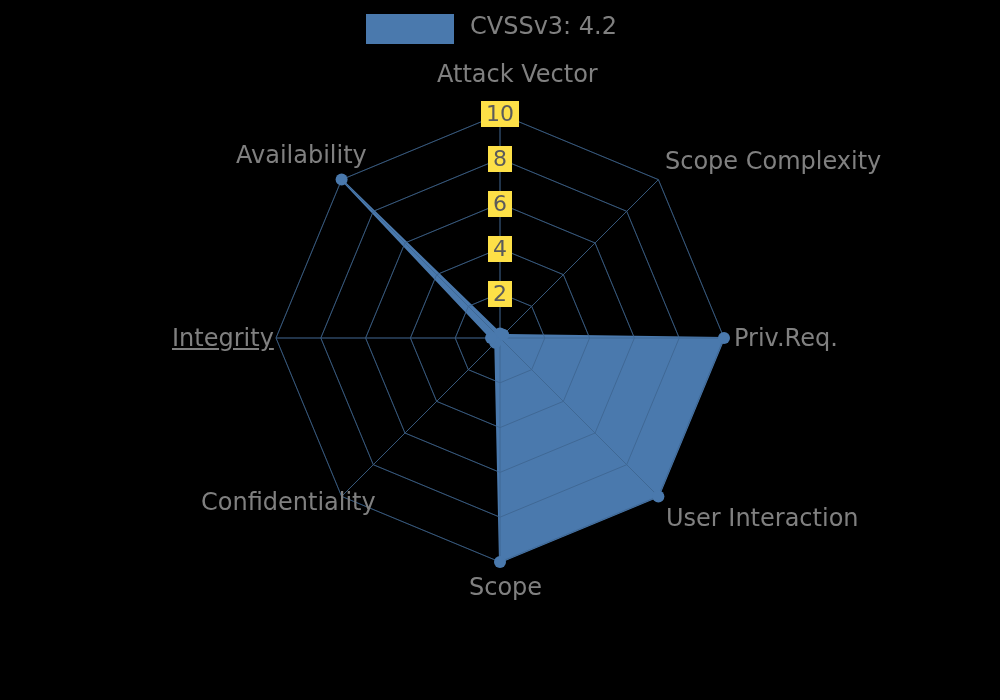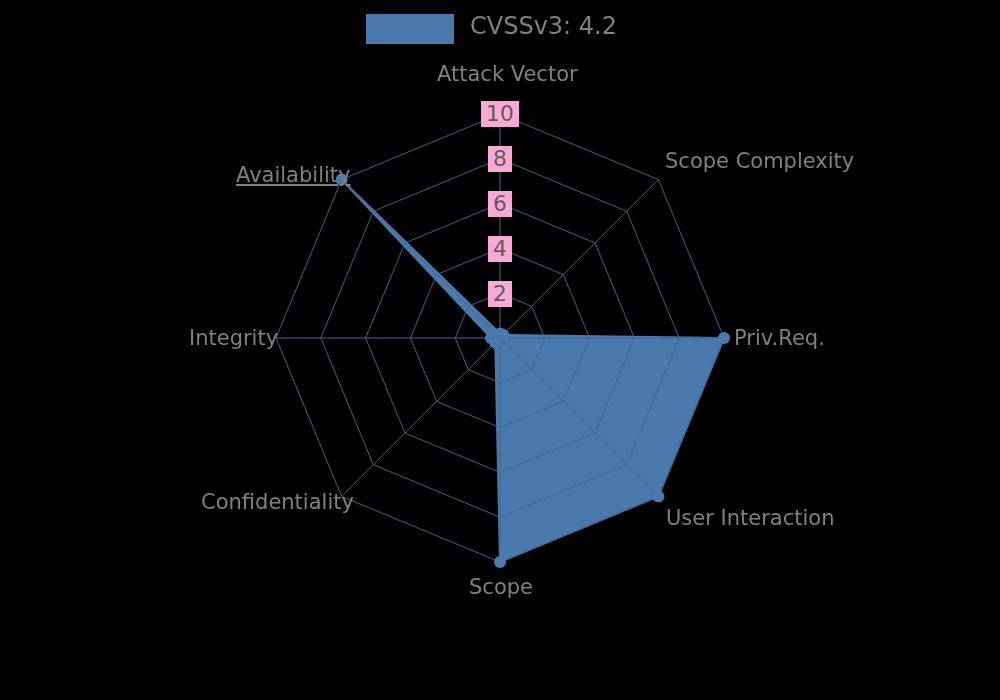--- a/index.html
+++ b/index.html
@@ -43,31 +43,31 @@
   
   #radar {
     position: absolute;
     left: 0;
     top: 0;
   }
   
   .axis-label {
     position: absolute;
     color: #808080;
-    font-size: 21px;
+    font-size: 24px;
     line-height: 21px;
     white-space: nowrap;
   }
   
   .tick-label {
     position: absolute;
     color: #5b5b5b;
     font-size: 22px;
     line-height: 22px;
-    background: #f9a8d4;
+    background: #fde047;
     padding: 2px 5px;
     transform: translate(-50%, -50%);
     white-space: nowrap;
   }
 </style>
 </head>
 <body>
 
 <div id="stage">
 
@@ -125,22 +125,22 @@
       </g>
     </svg>
 
   <div id="axis-labels">
       <div class="axis-label" style="left: 437px; top: 64px;">Attack Vector</div>
       <div class="axis-label" style="left: 665px; top: 151px;">Scope Complexity</div>
       <div class="axis-label" style="left: 734px; top: 328px; text-align: center;">Priv.Req.</div>
       <div class="axis-label" style="left: 666px; top: 508px;">User Interaction</div>
       <div class="axis-label" style="left: 469px; top: 577px;">Scope</div>
       <div class="axis-label" style="left: 201px; top: 492px;">Confidentiality</div>
-      <div class="axis-label" style="left: 189px; top: 328px;">Integrity</div>
-      <div class="axis-label" style="left: 236px; top: 165px; text-decoration: underline;">Availability</div>
+      <div class="axis-label" style="left: 172px; top: 328px; text-decoration: underline;">Integrity</div>
+      <div class="axis-label" style="left: 236px; top: 145px;">Availability</div>
     </div>
   <div id="tick-labels">
       <div class="tick-label" style="left: 500px; top: 114px;">10</div>
       <div class="tick-label" style="left: 500px; top: 159px;">8</div>
       <div class="tick-label" style="left: 500px; top: 204px;">6</div>
       <div class="tick-label" style="left: 500px; top: 249px;">4</div>
       <div class="tick-label" style="left: 500px; top: 294px;">2</div>
     </div>
 
 </div>

